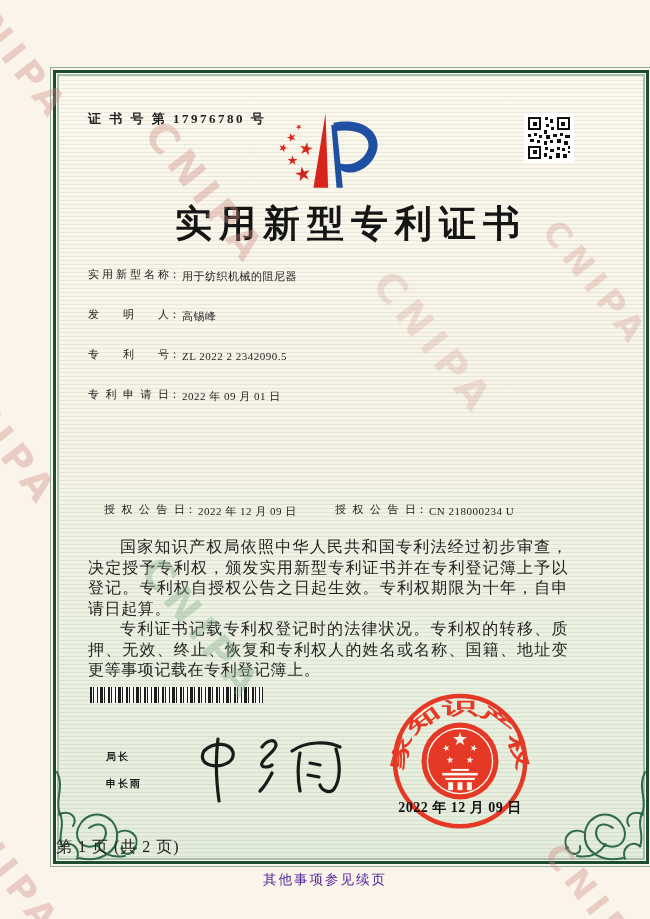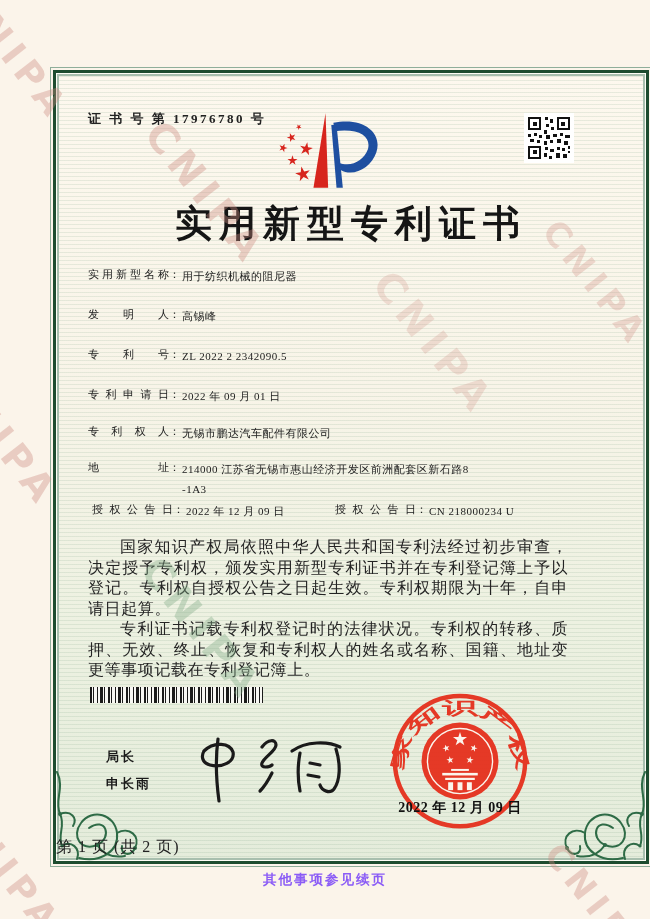--- a/index.html
+++ b/index.html
@@ -48,29 +48,29 @@
   
   .legal{left:32px;top:464px;width:480px;z-index:2;font-size:16px;line-height:20.5px;
     color:#242424;text-align:justify;}
   .legal p{margin:0;text-indent:2em;letter-spacing:0.6px;}
   
   .barcode{left:34px;top:614px;width:173px;height:16px;z-index:2;
     background:repeating-linear-gradient(90deg,
       #1b1b1b 0 2px,#f8f8f4 2px 3px,#1b1b1b 3px 4px,#f8f8f4 4px 7px,
       #1b1b1b 7px 8px,#f8f8f4 8px 10px,#1b1b1b 10px 13px,#f8f8f4 13px 14px,
       #1b1b1b 14px 15px,#f8f8f4 15px 18px);}
-  .officer{left:50px;top:670px;z-index:2;font-size:13px;font-weight:600;color:#1a1a1a;line-height:27px;letter-spacing:2px;}
+  .officer{left:50px;top:670px;z-index:2;font-size:10px;font-weight:600;color:#1a1a1a;line-height:27px;letter-spacing:2px;}
   .signature{left:132px;top:648px;width:165px;height:88px;z-index:2;}
   .seal{left:330px;top:617px;width:148px;height:148px;z-index:2;opacity:0.95;}
   .seal-date{left:326px;top:726px;width:156px;text-align:center;z-index:4;
     font-size:14px;font-weight:700;color:#111;letter-spacing:0.5px;}
   
   .page-num{left:0;top:764px;width:100%;z-index:2;font-size:16px;color:#222;letter-spacing:1px;}
   .note{position:absolute;left:50%;top:871px;transform:translateX(-50%);
-    font-size:13.5px;font-weight:700;color:#8b5cf6;letter-spacing:2px;z-index:2;}
+    font-size:13.5px;font-weight:400;color:#4c1d95;letter-spacing:2px;z-index:2;}
   
   .flourish{width:100px;height:100px;z-index:2;}
   .flourish.bl{left:-5px;bottom:-5px;}
   .flourish.br{right:-5px;bottom:-5px;transform:scaleX(-1);}
 </style>
 </head>
 <body>
 
 <div class="page">
 
@@ -184,29 +184,22 @@
     </div>
     <div class="frow" style="top:233px;">
       <span class="flabel">发明人</span><span class="fcolon">：</span><span class="fvalue">高锡峰</span>
     </div>
     <div class="frow" style="top:273px;">
       <span class="flabel">专利号</span><span class="fcolon">：</span><span class="fvalue">ZL 2022 2 2342090.5</span>
     </div>
     <div class="frow" style="top:313px;">
       <span class="flabel">专利申请日</span><span class="fcolon">：</span><span class="fvalue">2022 年 09 月 01 日</span>
     </div>
-    <div class="frow" style="top:350px;">
-      <span class="flabel">专利权人</span><span class="fcolon">：</span><span class="fvalue">无锡市鹏达汽车配件有限公司</span>
-    </div>
-    <div class="frow" style="top:386px;">
-      <span class="flabel">地址</span><span class="fcolon">：</span><span class="fvalue">214000 江苏省无锡市惠山经济开发区前洲配套区新石路8
--1A3</span>
-    </div>
     <div class="frow" style="top:428px;height:18px;">
-      <span class="grantcell" style="left:4px;">
+      <span class="grantcell" style="left:16px;">
         <span class="flabel">授权公告日</span><span class="fcolon">：</span><span class="fvalue">2022 年 12 月 09 日</span>
       </span>
       <span class="grantcell" style="left:247px;">
         <span class="flabel">授权公告日</span><span class="fcolon">：</span><span class="fvalue">CN 218000234 U</span>
       </span>
     </div>
 
     <div class="legal">
       <p>国家知识产权局依照中华人民共和国专利法经过初步审查，决定授予专利权，颁发实用新型专利证书并在专利登记簿上予以登记。专利权自授权公告之日起生效。专利权期限为十年，自申请日起算。</p>
       <p>专利证书记载专利权登记时的法律状况。专利权的转移、质押、无效、终止、恢复和专利权人的姓名或名称、国籍、地址变更等事项记载在专利登记簿上。</p>

